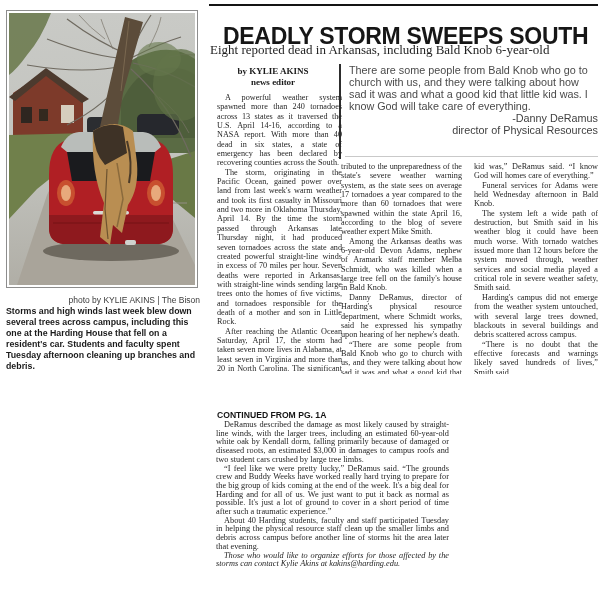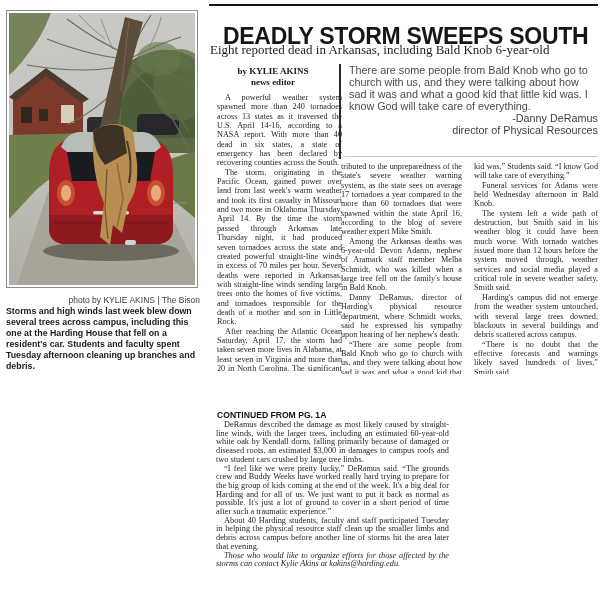--- a/index.html
+++ b/index.html
@@ -156,21 +156,21 @@
   </div>
 
   <div class="col col2">
     <p>tributed to the unpreparedness of the state's severe weather warning system, as the state sees on average 17 tornadoes a year compared to the more than 60 tornadoes that were spawned within the state April 16, according to the blog of severe weather expert Mike Smith.</p>
     <p class="indent">Among the Arkansas deaths was 6-year-old Devon Adams, nephew of Aramark staff member Melba Schmidt, who was killed when a large tree fell on the family's house in Bald Knob.</p>
     <p class="indent">Danny DeRamus, director of Harding's physical resource department, where Schmidt works, said he expressed his sympathy upon hearing of her nephew's death.</p>
     <p class="indent">“There are some people from Bald Knob who go to church with us, and they were talking about how sad it was and what a good kid that little</p>
   </div>
 
   <div class="col col3">
-    <p>kid was,” Students said. “I know God will take care of everything.”</p>
+    <p>kid was,” DeRamus said. “I know God will homes care of everything.”</p>
     <p class="indent">Funeral services for Adams were held Wednesday afternoon in Bald Knob.</p>
     <p class="indent">The system left a wide path of destruction, but Smith said in his weather blog it could have been much worse. With tornado watches issued more than 12 hours before the system moved through, weather services and social media played a critical role in severe weather safety, Smith said.</p>
     <p class="indent">Harding's campus did not emerge from the weather system untouched, with several large trees downed, blackouts in several buildings and debris scattered across campus.</p>
     <p class="indent">“There is no doubt that the effective forecasts and warnings likely saved hundreds of lives,” Smith said.</p>
 
   </div>
 
   <div class="continued-from">CONTINUED FROM PG. 1A</div>
   <div class="continued-body">
     <p>DeRamus described the damage as most likely caused by straight-line winds, with the larger trees, including an estimated 60-year-old white oak by Kendall dorm, falling primarily because of damaged or diseased roots, an estimated $3,000 in damages to campus roofs and two student cars crushed by large tree limbs.</p>

